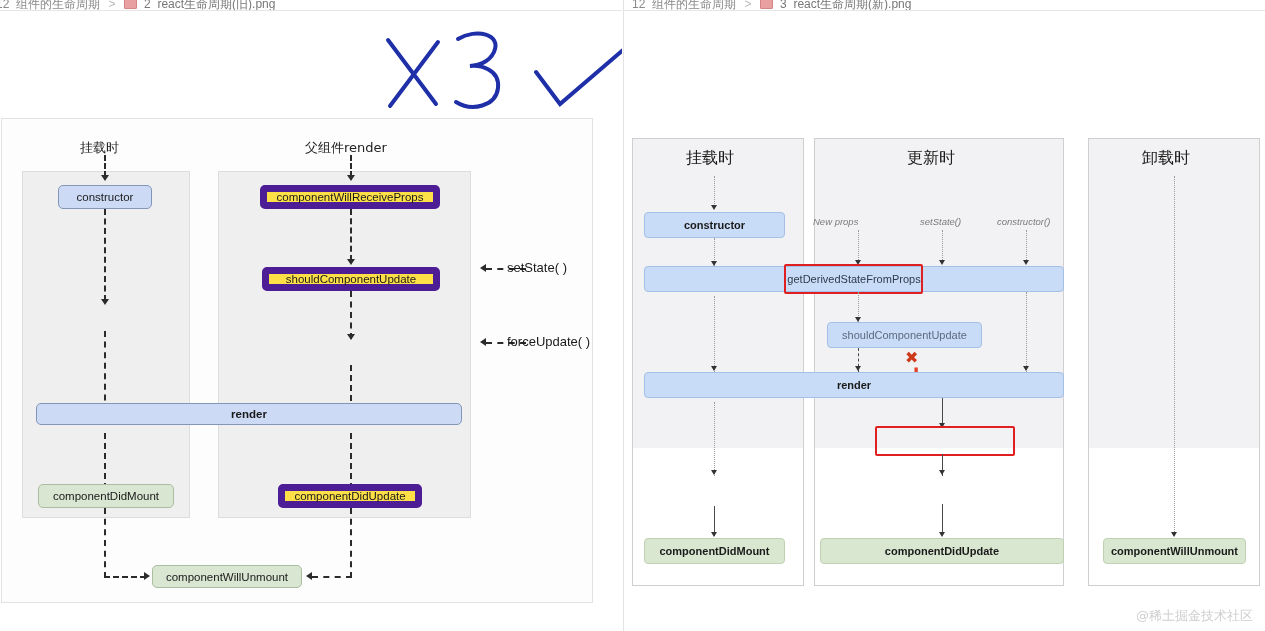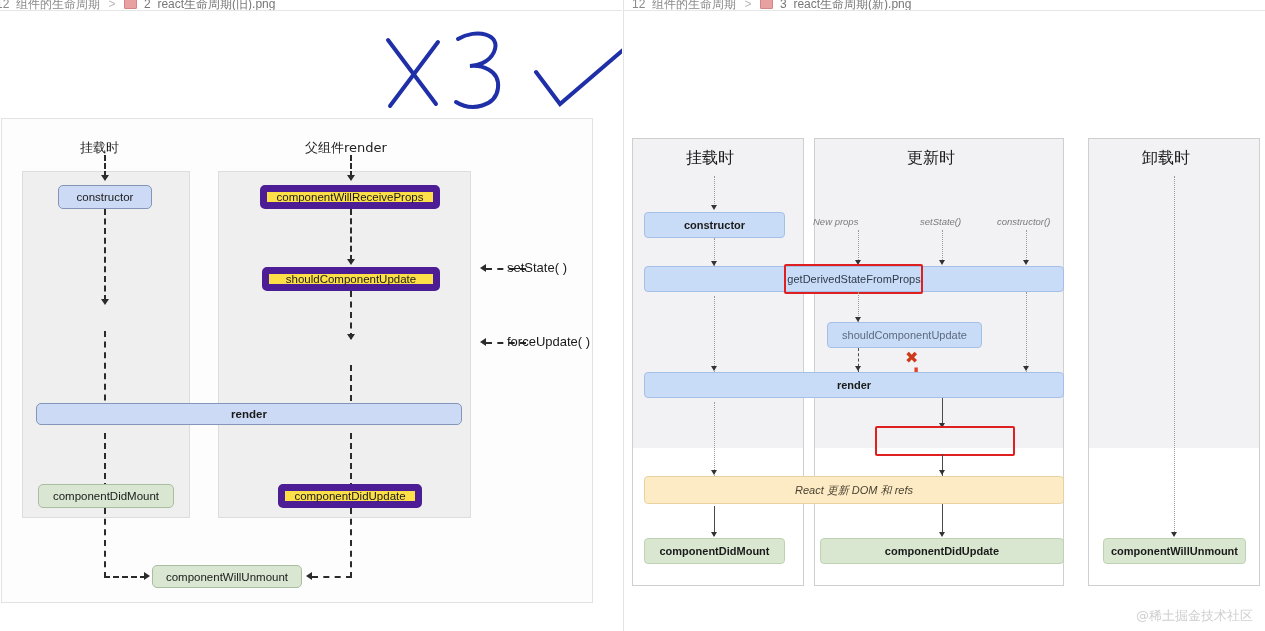--- a/index.html
+++ b/index.html
@@ -305,21 +305,20 @@
     <div class="nbox b-blue-b" style="left:20px;top:242px;width:420px;height:26px">render</div>
 
     <div class="solv" style="left:318px;top:268px;height:30px"></div>
     <div class="ar-dn" style="left:315px;top:293px"></div>
 
     <div class="redbox" style="left:251px;top:296px;width:140px;height:30px"></div>
 
     <div class="solv" style="left:318px;top:324px;height:22px"></div>
     <div class="ar-dn" style="left:315px;top:340px"></div>
 
-    <div class="nbox b-orange" style="left:20px;top:346px;width:420px;height:28px">React 更新 DOM 和 refs</div>
 
     <div class="solv" style="left:318px;top:374px;height:30px"></div>
     <div class="ar-dn" style="left:315px;top:402px"></div>
 
     <div class="nbox b-green" style="left:196px;top:408px;width:244px;height:26px">componentDidUpdate</div>
 
     <div class="dotv" style="left:550px;top:46px;height:360px"></div>
     <div class="ar-dn" style="left:547px;top:402px"></div>
 
     <div class="nbox b-green" style="left:479px;top:408px;width:143px;height:26px">componentWillUnmount</div>

